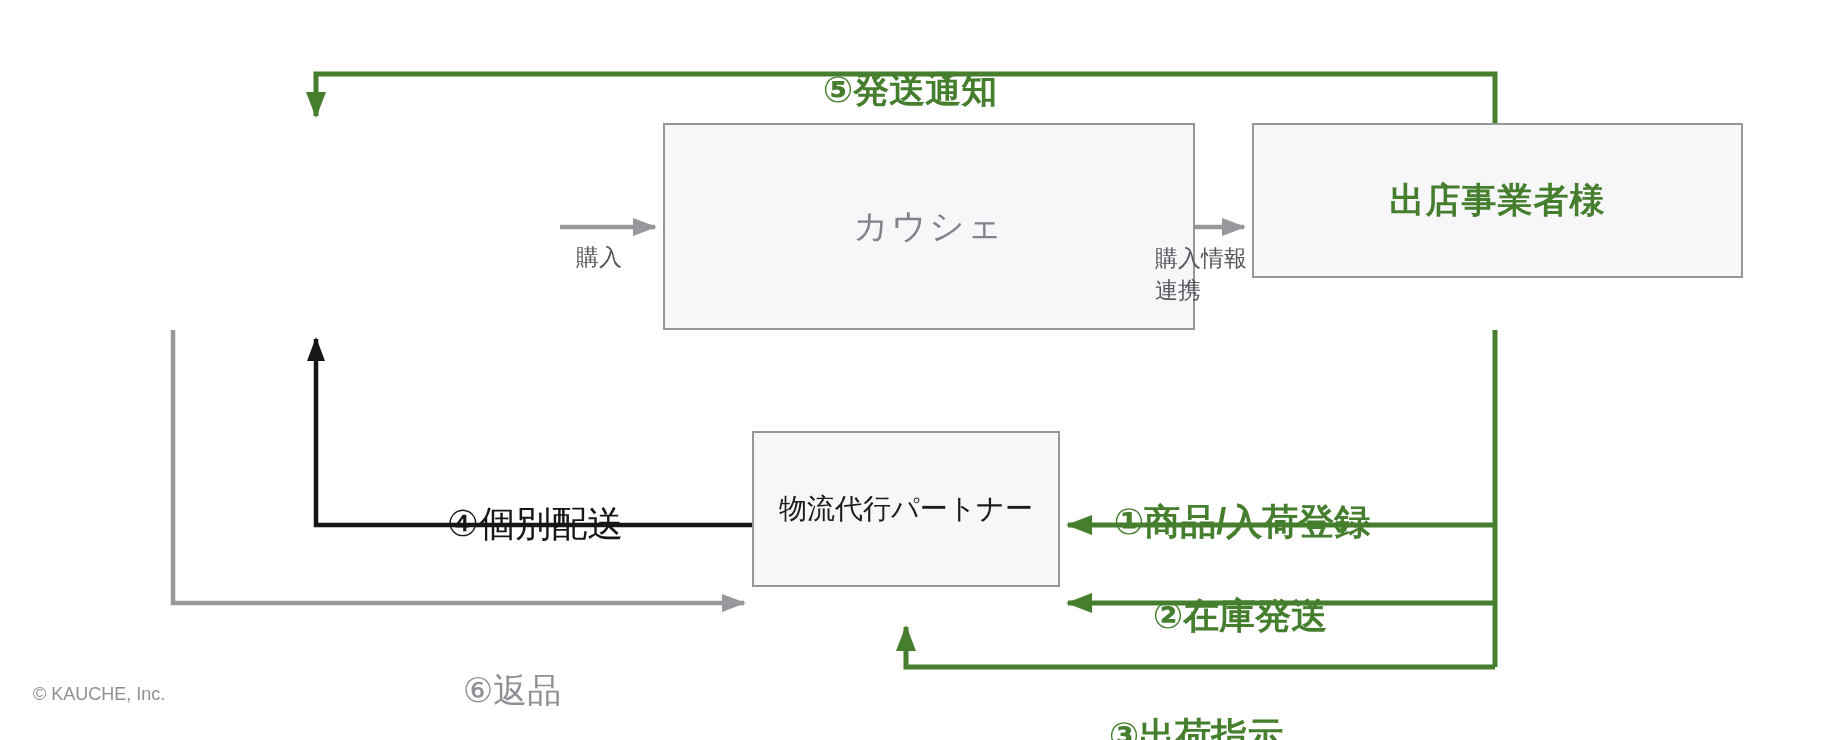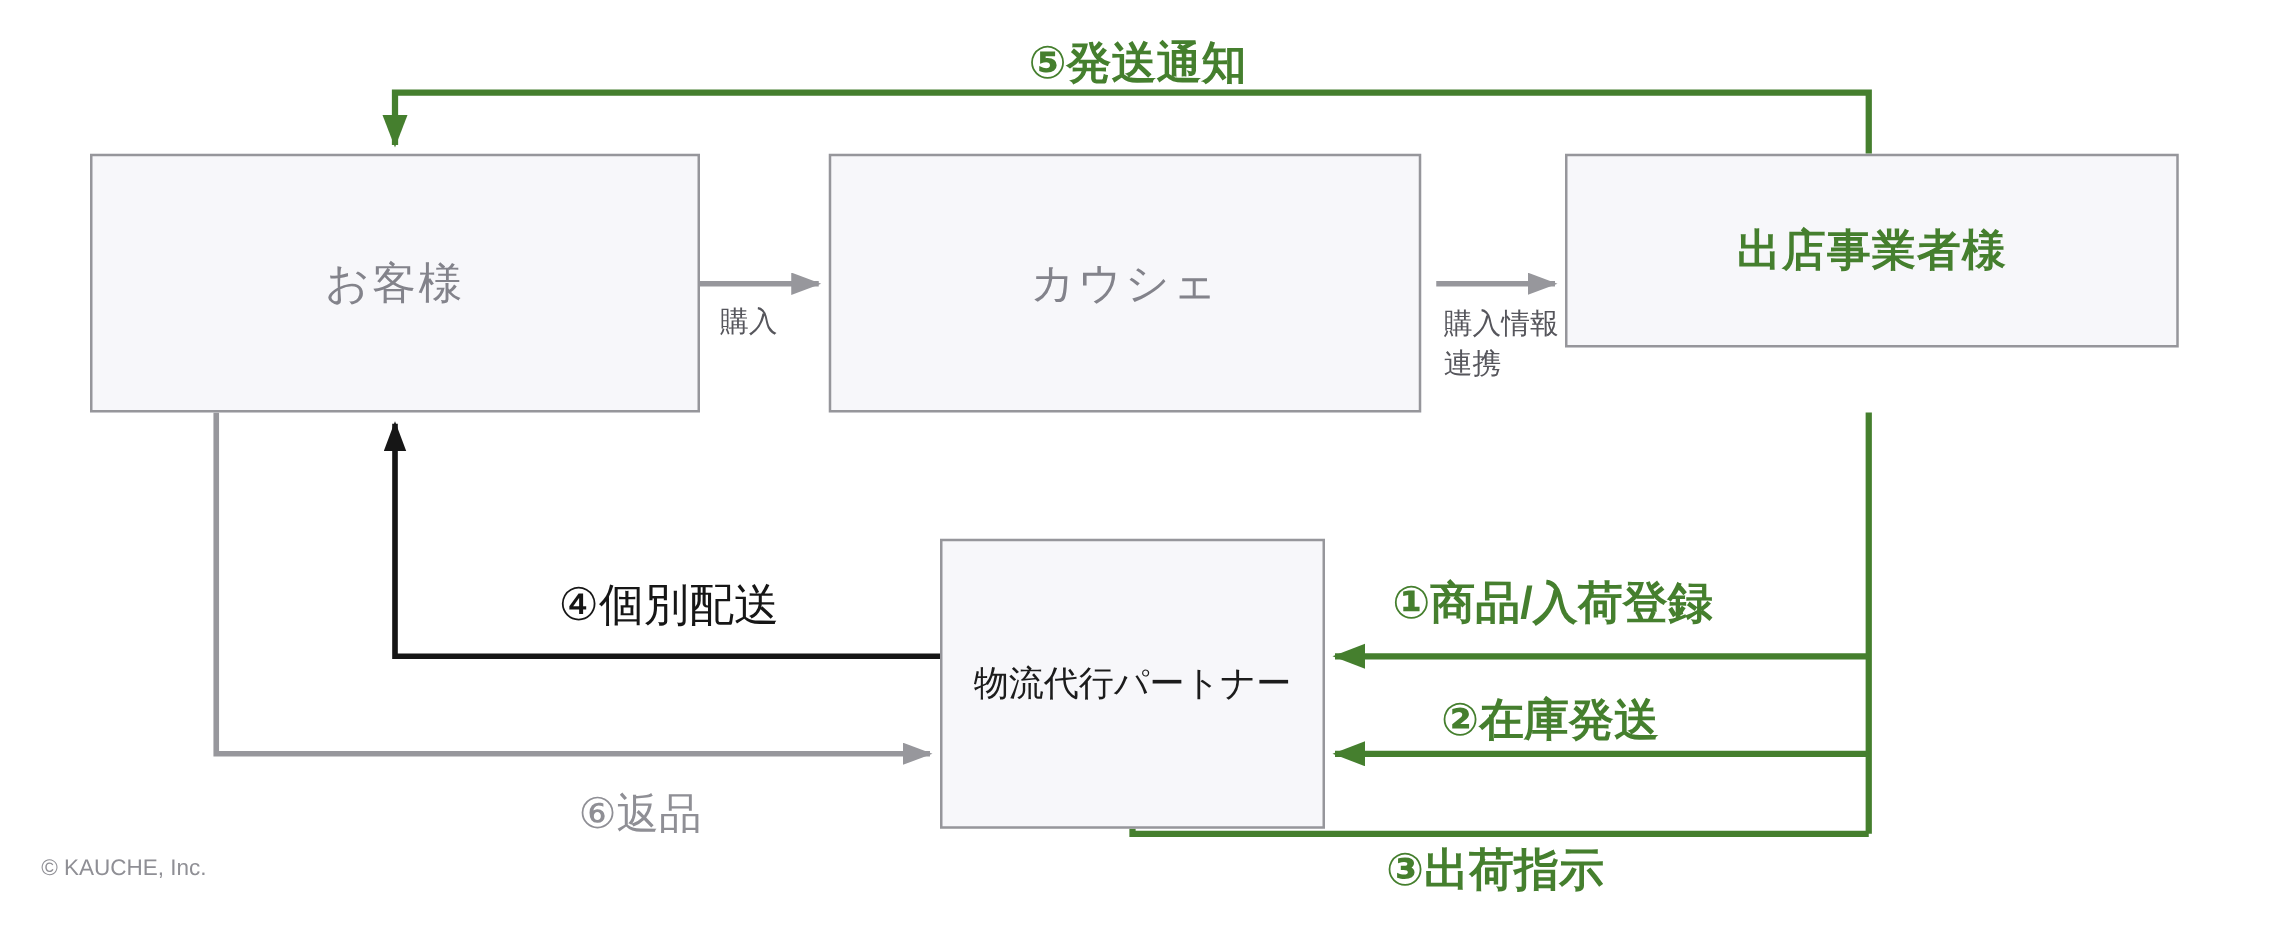--- a/index.html
+++ b/index.html
@@ -21,29 +21,29 @@
   .wire.gray{stroke:var(--c-gray-line);stroke-width:4.5;}
   .wire.black{stroke:var(--c-black-line);stroke-width:4.5;}
   .head-green{fill:var(--c-green);}
   .head-gray{fill:var(--c-gray-line);}
   .head-black{fill:var(--c-black-line);}
 
   .node{position:absolute;box-sizing:border-box;background:var(--c-node-fill);
         border:2px solid var(--c-node-border);display:flex;align-items:center;
         justify-content:center;text-align:center;}
   .node-customer{left:72px;top:123px;width:488px;height:207px;}
-  .node-kauche{left:663px;top:123px;width:474px;height:207px;}
+  .node-kauche{left:663px;top:123px;width:532px;height:207px;}
   .node-merchant{left:1252px;top:123px;width:491px;height:155px;}
-  .node-logistics{left:752px;top:431px;width:308px;height:232px;}
+  .node-logistics{left:752px;top:431px;width:308px;height:156px;}
   .node-label{font-size:35px;color:var(--c-node-text-gray);letter-spacing:2px;}
   .node-merchant .node-label{color:var(--c-green);font-weight:bold;letter-spacing:1px;}
   .node-logistics .node-label{font-size:28px;color:#1c1c1c;line-height:1.45;letter-spacing:0;}
 
   .edge-label{position:absolute;white-space:nowrap;}
-  .centered{transform:translateX(-50%);}
+  .centered{transform:translateX(-50%);margin-top:40px;}
   .step-green{color:var(--c-green);font-weight:bold;font-size:36px;}
   .lbl-step5{left:910px;top:26px;}
   .lbl-step1{left:1242px;top:458px;}
   .lbl-step2{left:1240px;top:552px;}
   .lbl-step3{left:1196px;top:672px;}
   .lbl-step4{left:535px;top:460px;color:var(--c-black-line);font-size:36px;text-align:right;}
   .lbl-step6{left:512px;top:628px;color:var(--c-muted-text-gray);font-size:34px;}
   .small-gray{color:var(--c-label-text-gray);font-size:23px;}
   .lbl-purchase{left:576px;top:242px;}
   .lbl-purchase-info{left:1155px;top:242px;line-height:1.4;white-space:normal;width:120px;}
@@ -79,23 +79,20 @@
 
     <path class="wire gray" d="M173,330 V603 H744" marker-end="url(#ah-gray)"></path>
 
     <path class="wire gray" d="M560,227 H655" marker-end="url(#ah-gray)"></path>
 
     <path class="wire gray" d="M1149,227 H1244" marker-end="url(#ah-gray)"></path>
 
     <path class="wire black" d="M752,525 H316 V339" marker-end="url(#ah-black)"></path>
   </svg>
 
-  <div class="node node-customer">
-    <span class="node-label">お客様</span>
-  </div>
   <div class="node node-kauche">
     <span class="node-label">カウシェ</span>
   </div>
   <div class="node node-merchant">
     <span class="node-label">出店事業者様</span>
   </div>
   <div class="node node-logistics">
     <span class="node-label">
       <span>物流代行パートナー</span><br>
     </span>

